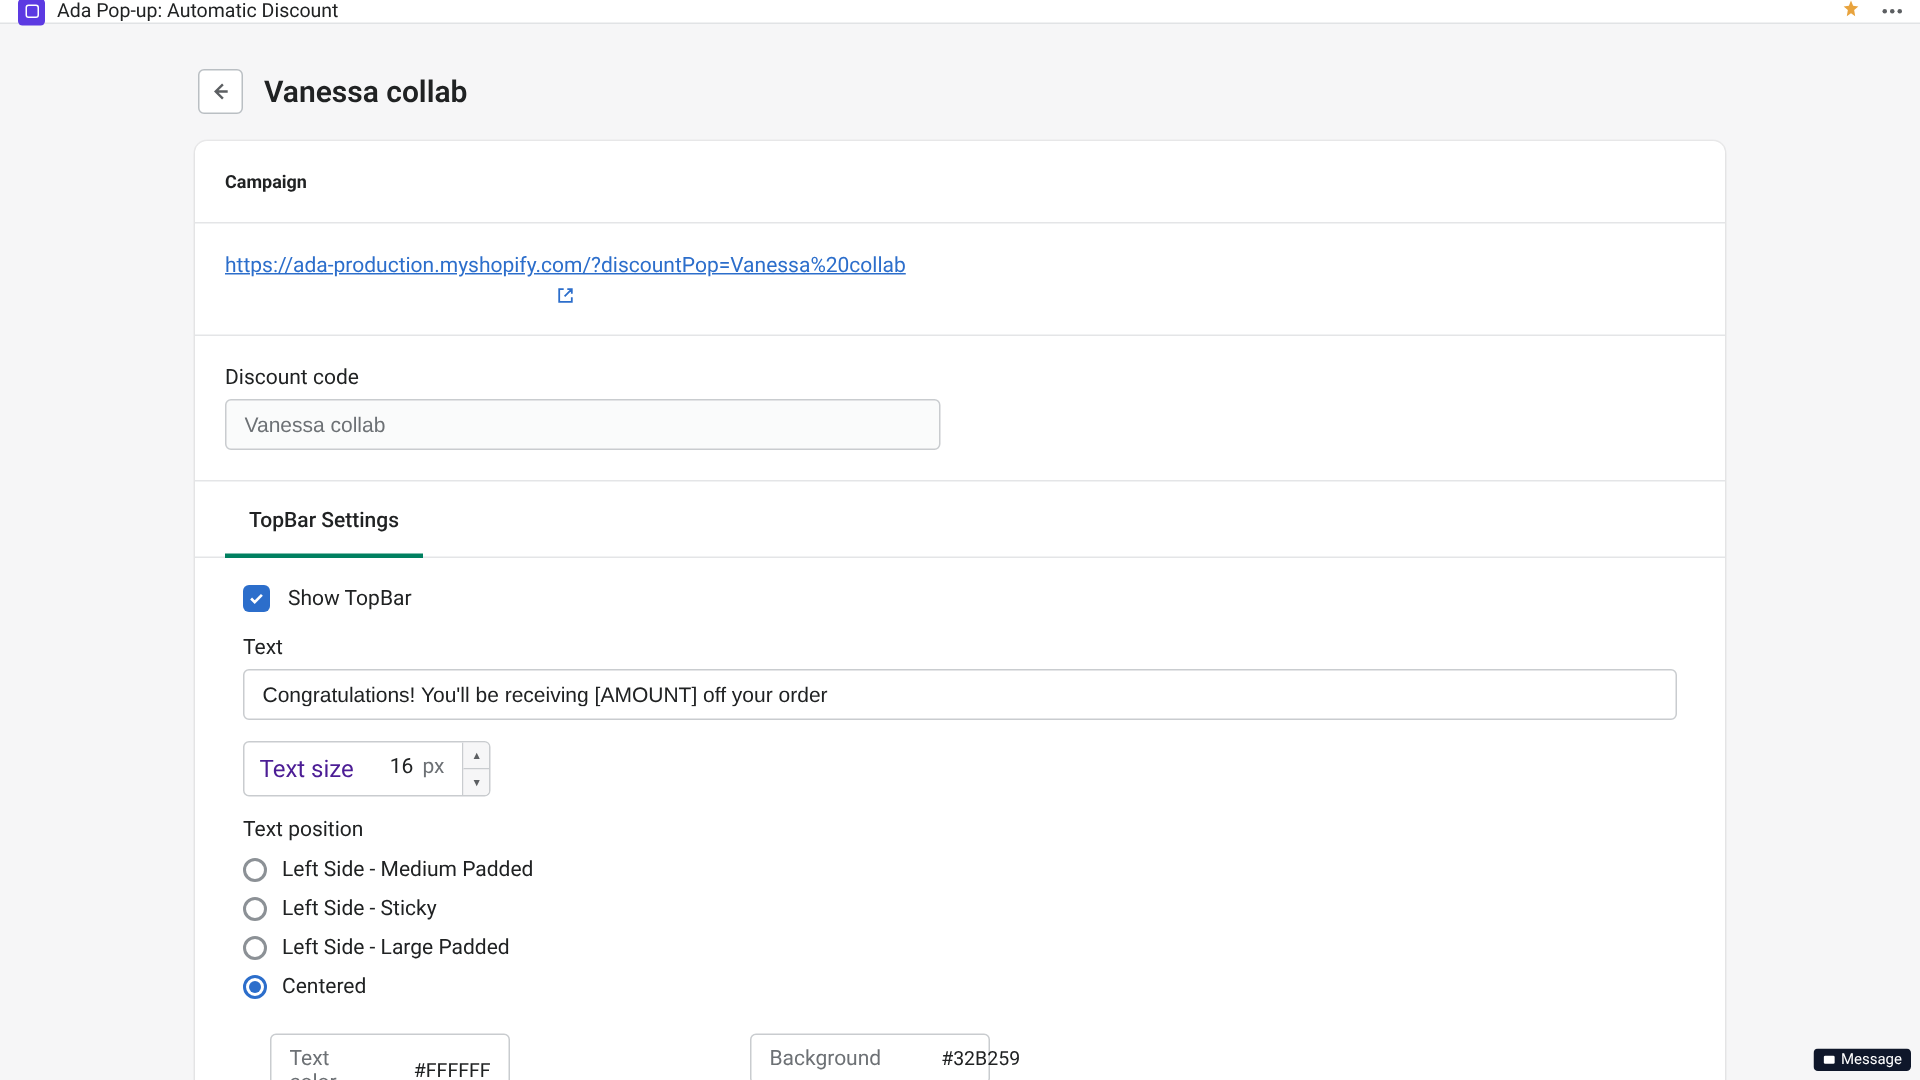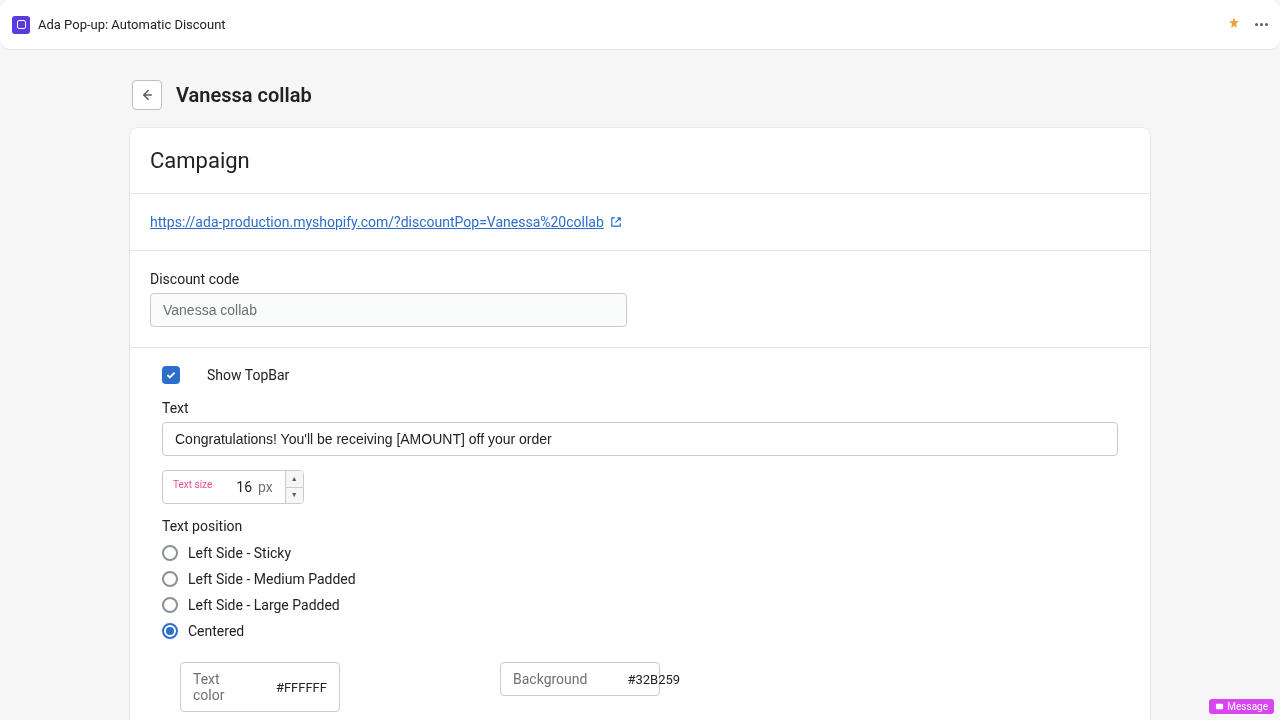--- a/index.html
+++ b/index.html
@@ -1,76 +1,76 @@
 <!DOCTYPE html>
 <html><head>
 <meta charset="utf-8">
 <style>
 * { box-sizing: border-box; margin: 0; padding: 0; }
 body { font-family: -apple-system, BlinkMacSystemFont, "Segoe UI", Roboto, sans-serif; background: #f6f6f7; font-size: 14px; color: #202223; }
 
-.top-bar { background: #fff; border-bottom: 1px solid #e1e3e5; height: 50px; display: flex; align-items: center; justify-content: space-between; padding: 0 12px; border-radius: 10px; }
+.top-bar { background: #fff; border-bottom: 1px solid #e1e3e5; height: 16px; display: flex; align-items: center; justify-content: space-between; padding: 0 12px; }
 .top-bar-left { display: flex; align-items: center; gap: 8px; }
 .app-icon { width: 18px; height: 18px; background: #5c3ae2; border-radius: 3px; display: flex; align-items: center; justify-content: center; }
 .app-icon-inner { width: 9px; height: 9px; border: 1.5px solid #fff; border-radius: 2px; }
 .app-title { font-size: 13px; color: #202223; }
 .top-bar-right { display: flex; align-items: center; gap: 14px; }
 .pin-icon { color: #b98900; font-size: 14px; }
 .more-icon { display: flex; gap: 2px; }
 .more-icon span { width: 3px; height: 3px; background: #5c5f62; border-radius: 50%; }
 
 .container { max-width: 1020px; margin: 0 auto; padding: 30px 0 40px; }
 .page-header { display: flex; align-items: center; gap: 14px; margin-bottom: 18px; padding: 0 2px; }
 .back-btn { width: 30px; height: 30px; border: 1px solid #babfc3; border-radius: 4px; background: #fff; display: flex; align-items: center; justify-content: center; cursor: pointer; }
 .page-title { font-size: 20px; font-weight: 600; }
 
 .card { background: #fff; border-radius: 8px; box-shadow: 0 0 0 1px rgba(0,0,0,.05), 0 1px 2px rgba(0,0,0,.06); overflow: hidden; }
 .card-section { padding: 20px; border-bottom: 1px solid #e4e5e7; }
 .card-section:last-child { border-bottom: none; }
-.card-heading { font-size: 22px; font-weight: 400; }
-.campaign-link { color: #2c6ecb; text-decoration: underline; display: inline-flex; align-items: center; gap: 6px; }
+.card-heading { font-size: 12px; font-weight: 700; }
+.campaign-link { color: #2c6ecb; text-decoration: underline; display: inline-flex; align-items: center; gap: 6px; flex-direction: column; }
 .ext-icon { width: 12px; height: 12px; }
 
 .row { display: flex; gap: 27px; }
 .field { flex: 1; }
 .field-label { font-size: 14px; margin-bottom: 6px; display: block; }
 .field-input { width: 100%; border: 1px solid #c9cccf; border-radius: 4px; padding: 8px 12px; font-size: 14px; color: #6d7175; background: #fff; }
 .field-input:disabled { background: #fafbfb; color: #6d7175; }
 
 .tabs { display: flex; border-bottom: 1px solid #e4e5e7; padding: 0 20px; margin-bottom: 0; }
 .tab { padding: 18px 16px 14px; font-size: 14px; font-weight: 500; border-bottom: 3px solid transparent; cursor: pointer; margin-bottom: -1px; }
 .tab.active { border-bottom-color: #008060; color: #202223; }
 
 .settings-body { padding: 18px 32px 20px; }
-.checkbox-row { display: flex; align-items: center; gap: 27px; margin-bottom: 16px; }
+.checkbox-row { display: flex; align-items: center; gap: 12px; margin-bottom: 16px; }
 .checkbox { width: 18px; height: 18px; border-radius: 4px; background: #2c6ecb; display: flex; align-items: center; justify-content: center; color: #fff; font-size: 12px; cursor: pointer; }
 .form-group { margin-bottom: 14px; }
 .form-label { display: block; margin-bottom: 6px; }
 
 .text-size-box { display: inline-flex; align-items: stretch; border: 1px solid #c9cccf; border-radius: 4px; overflow: hidden; }
-.text-size-label { padding: 8px 10px; color: #ec4899; font-size: 10px; }
+.text-size-label { padding: 8px 10px; color: #4c1d95; font-size: 16px; }
 .text-size-val { padding: 8px 4px 8px 14px; font-size: 14px; }
 .text-size-unit { padding: 8px 12px 8px 2px; color: #6d7175; font-size: 14px; }
 .steppers { display: flex; flex-direction: column; border-left: 1px solid #c9cccf; width: 18px; }
 .stepper { flex: 1; display: flex; align-items: center; justify-content: center; background: #f6f6f7; cursor: pointer; font-size: 7px; color: #5c5f62; }
 .stepper:first-child { border-bottom: 1px solid #c9cccf; }
 
 .radio-group { margin-top: 4px; }
 .radio-row { display: flex; align-items: center; gap: 10px; padding: 5px 0; cursor: pointer; }
 .radio { width: 16px; height: 16px; border: 2px solid #8c9196; border-radius: 50%; display: flex; align-items: center; justify-content: center; }
 .radio.checked { border-color: #2c6ecb; }
 .radio.checked::after { content: ''; width: 8px; height: 8px; background: #2c6ecb; border-radius: 50%; }
 
 .color-row { display: flex; gap: 160px; margin-top: 18px; }
 .color-block { display: flex; flex-direction: column; gap: 12px; }
 .color-field { display: inline-flex; align-items: center; border: 1px solid #c9cccf; border-radius: 4px; padding: 8px 12px; gap: 40px; width: 160px; justify-content: space-between; }
 .color-field-label { color: #6d7175; }
 .color-field-val { font-size: 13px; }
 
-.message-widget { position: fixed; right: 6px; bottom: 6px; background: #d946ef; color: #fff; font-size: 10px; padding: 2px 6px; border-radius: 3px; display:flex; align-items:center; gap:3px;}
+.message-widget { position: fixed; right: 6px; bottom: 6px; background: #0f172a; color: #fff; font-size: 10px; padding: 2px 6px; border-radius: 3px; display:flex; align-items:center; gap:3px;}
 </style>
 </head>
 <body>
 
 <div class="top-bar">
   <div class="top-bar-left">
     <div class="app-icon">
         <div class="app-icon-inner"></div>
       </div>
     <span class="app-title">Ada Pop-up: Automatic Discount</span>
@@ -117,20 +117,23 @@
       <div class="row">
         <div class="field">
           <label class="field-label">Discount code</label>
           <input class="field-input" disabled="" value="Vanessa collab" style="">
         </div>
         <div class="field">
         </div>
       </div>
     </div>
 
+    <div class="tabs">
+      <div class="tab active">TopBar Settings</div>
+    </div>
 
     <div class="settings-body">
       <div class="checkbox-row">
         <div class="checkbox">
           <svg width="12" height="12" viewBox="0 0 20 20" fill="none" stroke="#fff" stroke-width="3">
               <path d="M4 10l4 4 8-8"></path>
             </svg>
         </div>
         <span>Show TopBar</span>
       </div>
@@ -150,25 +153,25 @@
             <div class="stepper">▼</div>
           </div>
         </div>
       </div>
 
       <div class="form-group">
         <label class="form-label">Text position</label>
         <div class="radio-group">
           <div class="radio-row">
             <span class="radio"></span>
+            <span>Left Side - Medium Padded</span>
+          </div>
+          <div class="radio-row">
+            <span class="radio"></span>
             <span>Left Side - Sticky</span>
-          </div>
-          <div class="radio-row">
-            <span class="radio"></span>
-            <span>Left Side - Medium Padded</span>
           </div>
           <div class="radio-row">
             <span class="radio"></span>
             <span>Left Side - Large Padded</span>
           </div>
           <div class="radio-row">
             <span class="radio checked"></span>
             <span>Centered</span>
           </div>
         </div>

